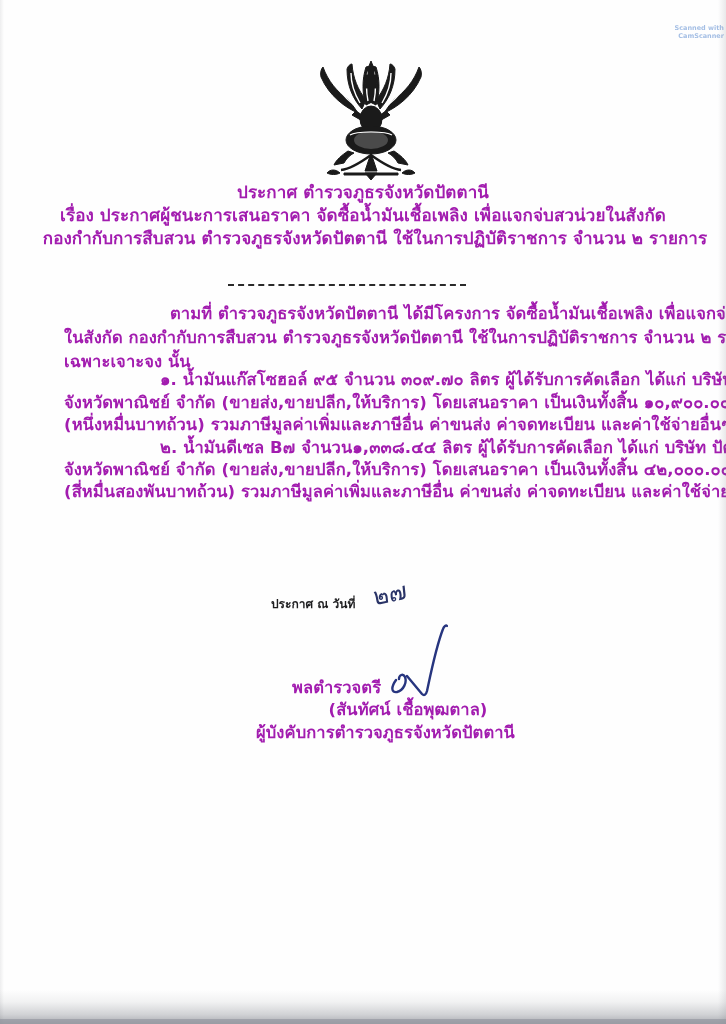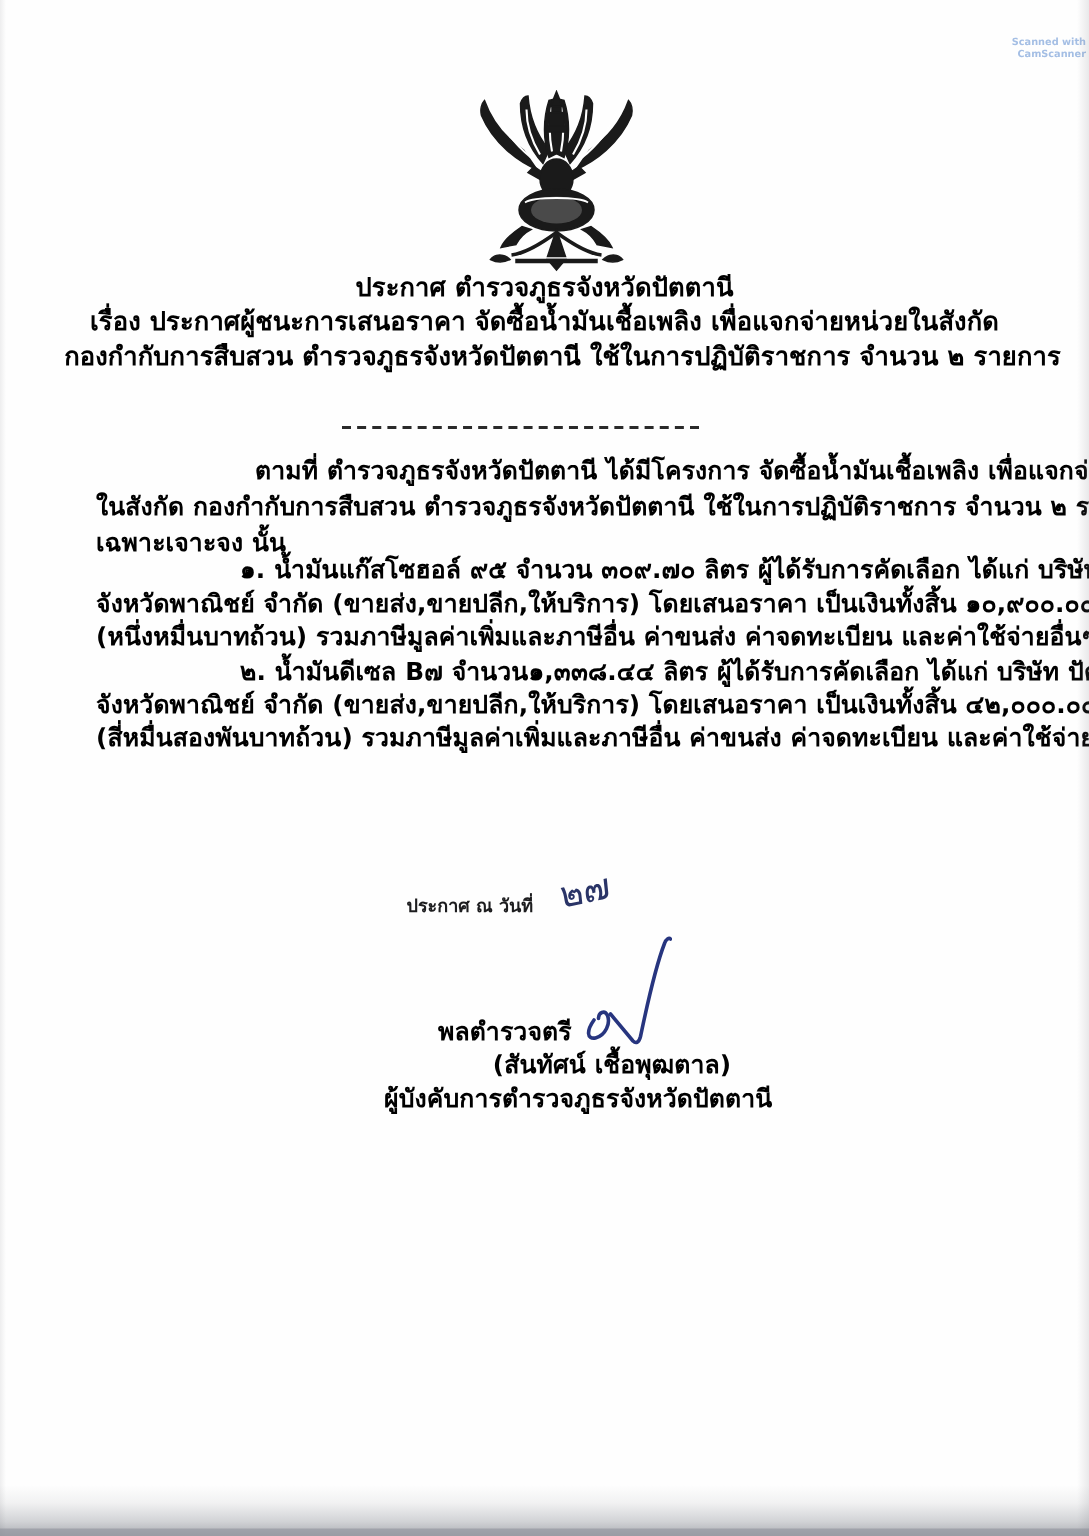--- a/index.html
+++ b/index.html
@@ -9,21 +9,21 @@
     background:#fefefe;
     overflow:hidden;
     font-family:"DejaVu Sans","Liberation Sans",sans-serif;
     color:#1d1d1f;
   }
   .tl{
     position:absolute;
     white-space:nowrap;
     font-size:16.5px;
     font-weight:600;
-    color:#000000;
+    color:#a21caf;
     line-height:22px;
     letter-spacing:.1px;
   }
   .hdr{left:0;right:0;text-align:center;font-weight:700;font-size:17px;}
   .divider{
     position:absolute;top:284px;left:228px;width:238px;height:0;
     border-top:2px dashed #2a2a2a;
   }
   .emblem{position:absolute;top:60px;left:296px;width:150px;height:122px;}
   .dateline{position:absolute;top:582px;left:271px;display:flex;align-items:flex-start;}
@@ -104,21 +104,21 @@
       <path d="M75,94 C64,102 54,108 45,109 M75,94 C86,102 96,108 105,109" stroke-width="2.4" fill="none"></path>
 
       <path d="M44,112 C40,108 34,108 31,112 C35,114 40,114 44,112 Z"></path>
       <path d="M106,112 C110,108 116,108 119,112 C115,114 110,114 106,112 Z"></path>
       <path d="M69,112 h12 l-6,7 z"></path>
       <path d="M48,112 h54 v2 h-54 z"></path>
     </g>
   </svg>
 
   <div class="tl hdr" style="top:181px;">ประกาศ ตำรวจภูธรจังหวัดปัตตานี</div>
-  <div class="tl hdr" style="top:204px;">เรื่อง ประกาศผู้ชนะการเสนอราคา จัดซื้อน้ำมันเชื้อเพลิง เพื่อแจกจ่ายหน่วยในสังกัด</div>
+  <div class="tl hdr" style="top:204px;">เรื่อง ประกาศผู้ชนะการเสนอราคา จัดซื้อน้ำมันเชื้อเพลิง เพื่อแจกจ่บสวน่วยในสังกัด</div>
   <div class="tl hdr" style="top:227px;margin-left:24px;">กองกำกับการสืบสวน ตำรวจภูธรจังหวัดปัตตานี  ใช้ในการปฏิบัติราชการ จำนวน ๒ รายการ</div>
   <div class="divider"></div>
 
   <div class="tl" style="top:303px;left:170px;">ตามที่ ตำรวจภูธรจังหวัดปัตตานี ได้มีโครงการ จัดซื้อน้ำมันเชื้อเพลิง เพื่อแจกจ่ายหน่วย</div>
   <div class="tl" style="top:327px;left:64px;">ในสังกัด กองกำกับการสืบสวน ตำรวจภูธรจังหวัดปัตตานี  ใช้ในการปฏิบัติราชการ จำนวน ๒ รายการ โดยวิธี</div>
   <div class="tl" style="top:351px;left:64px;">เฉพาะเจาะจง นั้น</div>
 
   <div class="tl" style="top:369px;left:160px;">๑. น้ำมันแก๊สโซฮอล์ ๙๕ จำนวน ๓๐๙.๗๐ ลิตร ผู้ได้รับการคัดเลือก ได้แก่ บริษัท ปัตตานี -</div>
   <div class="tl" style="top:392px;left:64px;">จังหวัดพาณิชย์ จำกัด (ขายส่ง,ขายปลีก,ให้บริการ) โดยเสนอราคา เป็นเงินทั้งสิ้น  ๑๐,๙๐๐.๐๐ บาท</div>
   <div class="tl" style="top:414px;left:64px;">(หนึ่งหมื่นบาทถ้วน) รวมภาษีมูลค่าเพิ่มและภาษีอื่น ค่าขนส่ง ค่าจดทะเบียน และค่าใช้จ่ายอื่นๆ ทั้งปวง</div>

